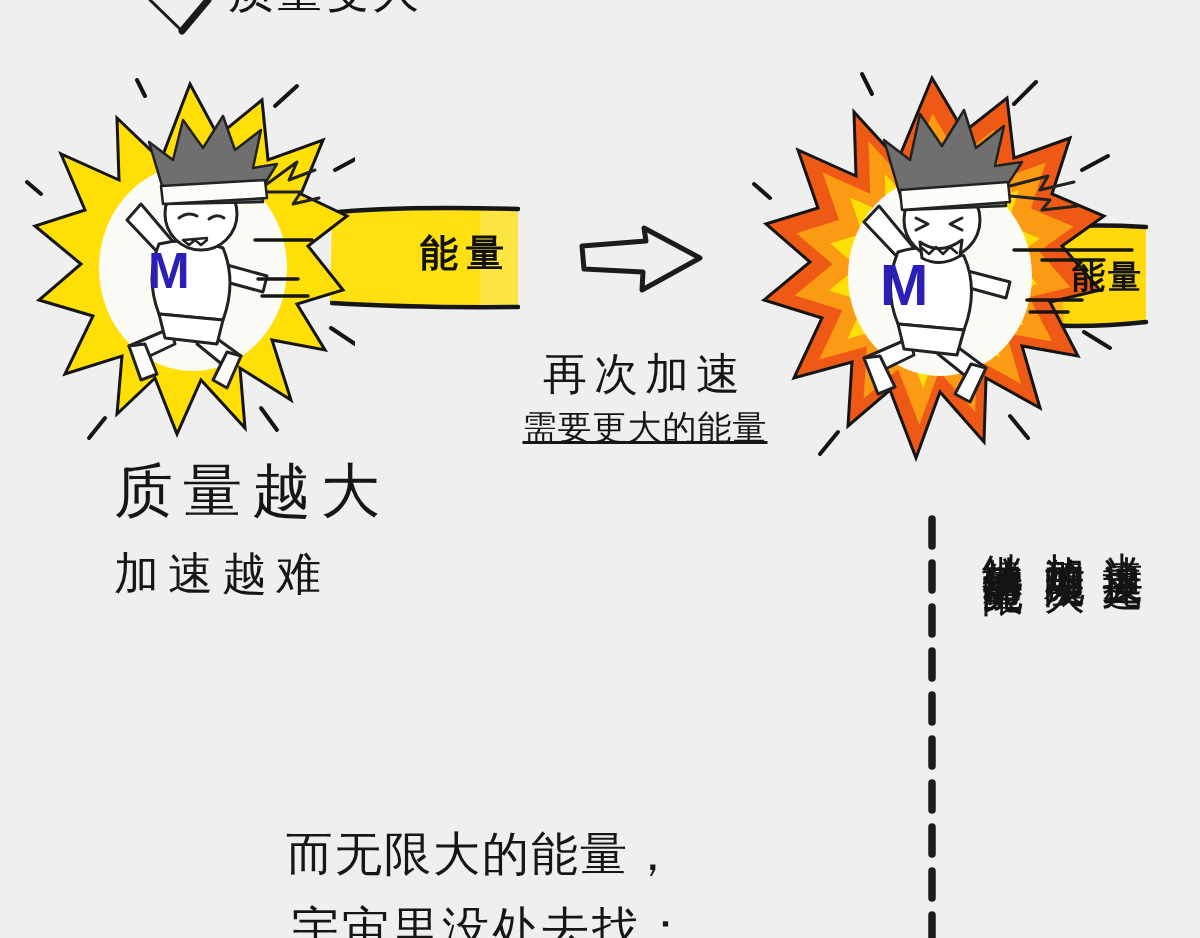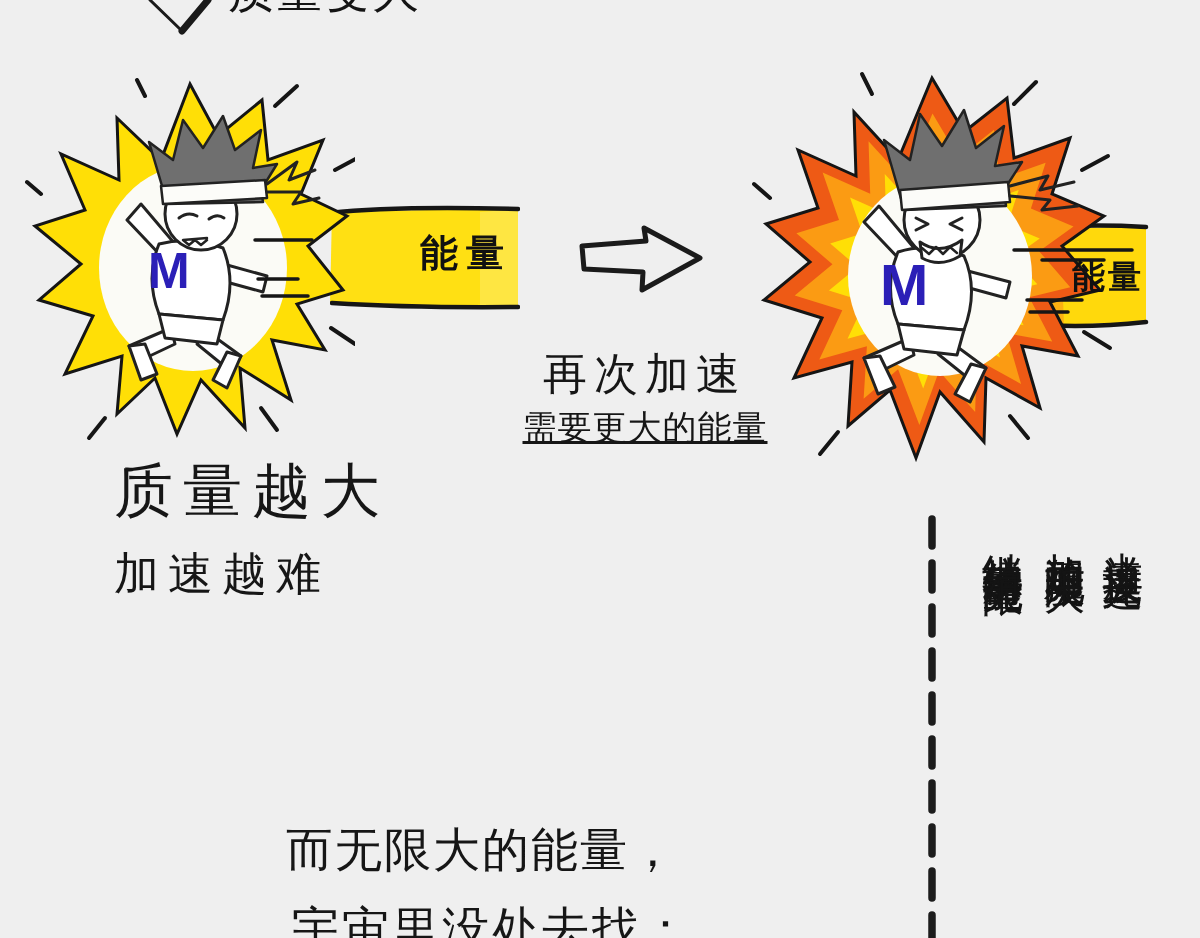--- a/index.html
+++ b/index.html
@@ -27,21 +27,21 @@
   .mass-left{left:148px;top:246px;font-size:50px;}
   .mass-right{left:880px;top:256px;font-size:58px;}
   .vcol{
     writing-mode:vertical-rl;text-orientation:upright;
     font-size:41px;letter-spacing:3px;line-height:1.1;
     color:#141414;top:520px;height:430px;white-space:nowrap;
   }
   .vcol1{left:1100px;}
   .vcol2{left:1042px;}
   .vcol3{left:980px;}
-  .bottom1{left:286px;top:830px;font-size:47px;letter-spacing:2px;font-family:Liberation Mono, monospace;}
+  .bottom1{left:286px;top:830px;font-size:47px;letter-spacing:2px;}
   .bottom2{left:292px;top:905px;font-size:47px;letter-spacing:3px;}
   svg{display:block;}
 </style>
 </head>
 <body>
 
 <div class="stage">
 
   <svg class="abs" style="left:142px;top:0px;" width="75" height="40" viewBox="0 0 75 40">
     <path d="M8,0 L40,31" stroke="#1a1a1a" stroke-width="3" stroke-linecap="round" fill="none"></path>

